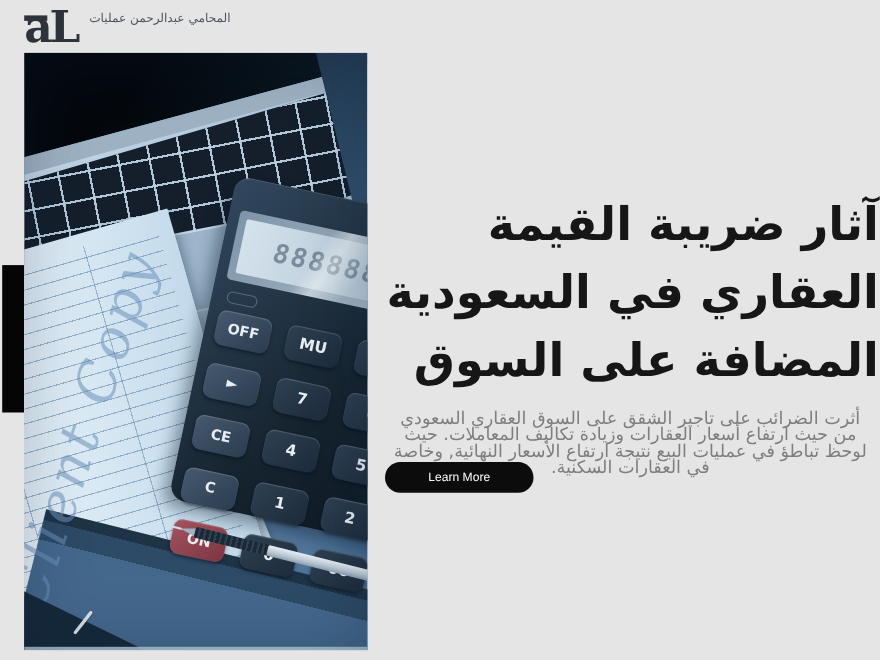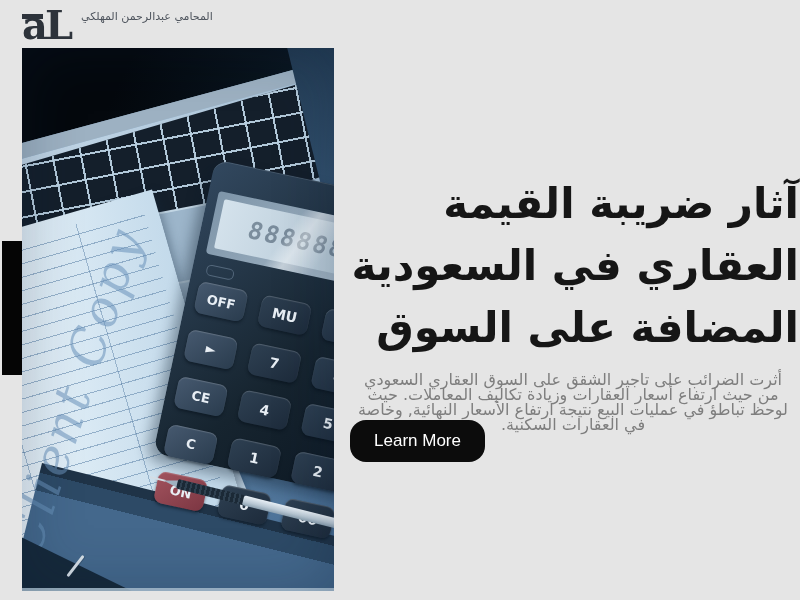--- a/index.html
+++ b/index.html
@@ -96,36 +96,36 @@
     background:linear-gradient(180deg,#e8eff5,#b9c8d4 60%,#8ba0b0); }
   .ph-bottom-edge { left:0; right:0; bottom:0; height:3px; background:#bcd2e2; opacity:.85; z-index:9; }
   .ph-vignette { inset:0; box-shadow:inset 0 0 60px rgba(10,30,55,.28); z-index:10; pointer-events:none; }
   
   .hero-title { position:absolute; top:173px; right:1px; margin:0; direction:rtl; text-align:right;
     font-size:42px; line-height:62px; font-weight:700; color:#161616; }
   .hero-title span { display:block; white-space:nowrap; }
   .hero-paragraph { position:absolute; top:372px; right:7px; width:440px; margin:0;
     direction:rtl; text-align:center; font-size:16px; line-height:15px; color:#7e7e7e; }
   .cta {
-    position:absolute; left:350px; top:420px; width:135px; height:42px;
+    position:absolute; left:350px; top:420px; width:135px; height:28px;
     border:none; border-radius:16px; background:#0c0c0c; color:#ffffff;
-    font-family:"Liberation Sans", sans-serif; font-size:17px;
+    font-family:"Liberation Sans", sans-serif; font-size:11px;
     display:flex; align-items:center; justify-content:center; cursor:pointer;
   }
 </style>
 </head>
 <body>
 
 <div class="stage">
 
   <header>
     <div class="logo">
       <div class="logo-mark">aL</div>
       <div class="logo-text">
-        <span>المحامي عبدالرحمن المهلكي</span>
+        <span>المحامي عبدالرحمن عمليات</span>
       </div>
     </div>
   </header>
 
   <div class="accent-bar" style="background: rgb(5, 5, 5);"></div>
 
   <figure class="photo">
     <div class="ph-screen"></div>
     <div class="ph-hinge"></div>
     <div class="ph-deck"></div>

